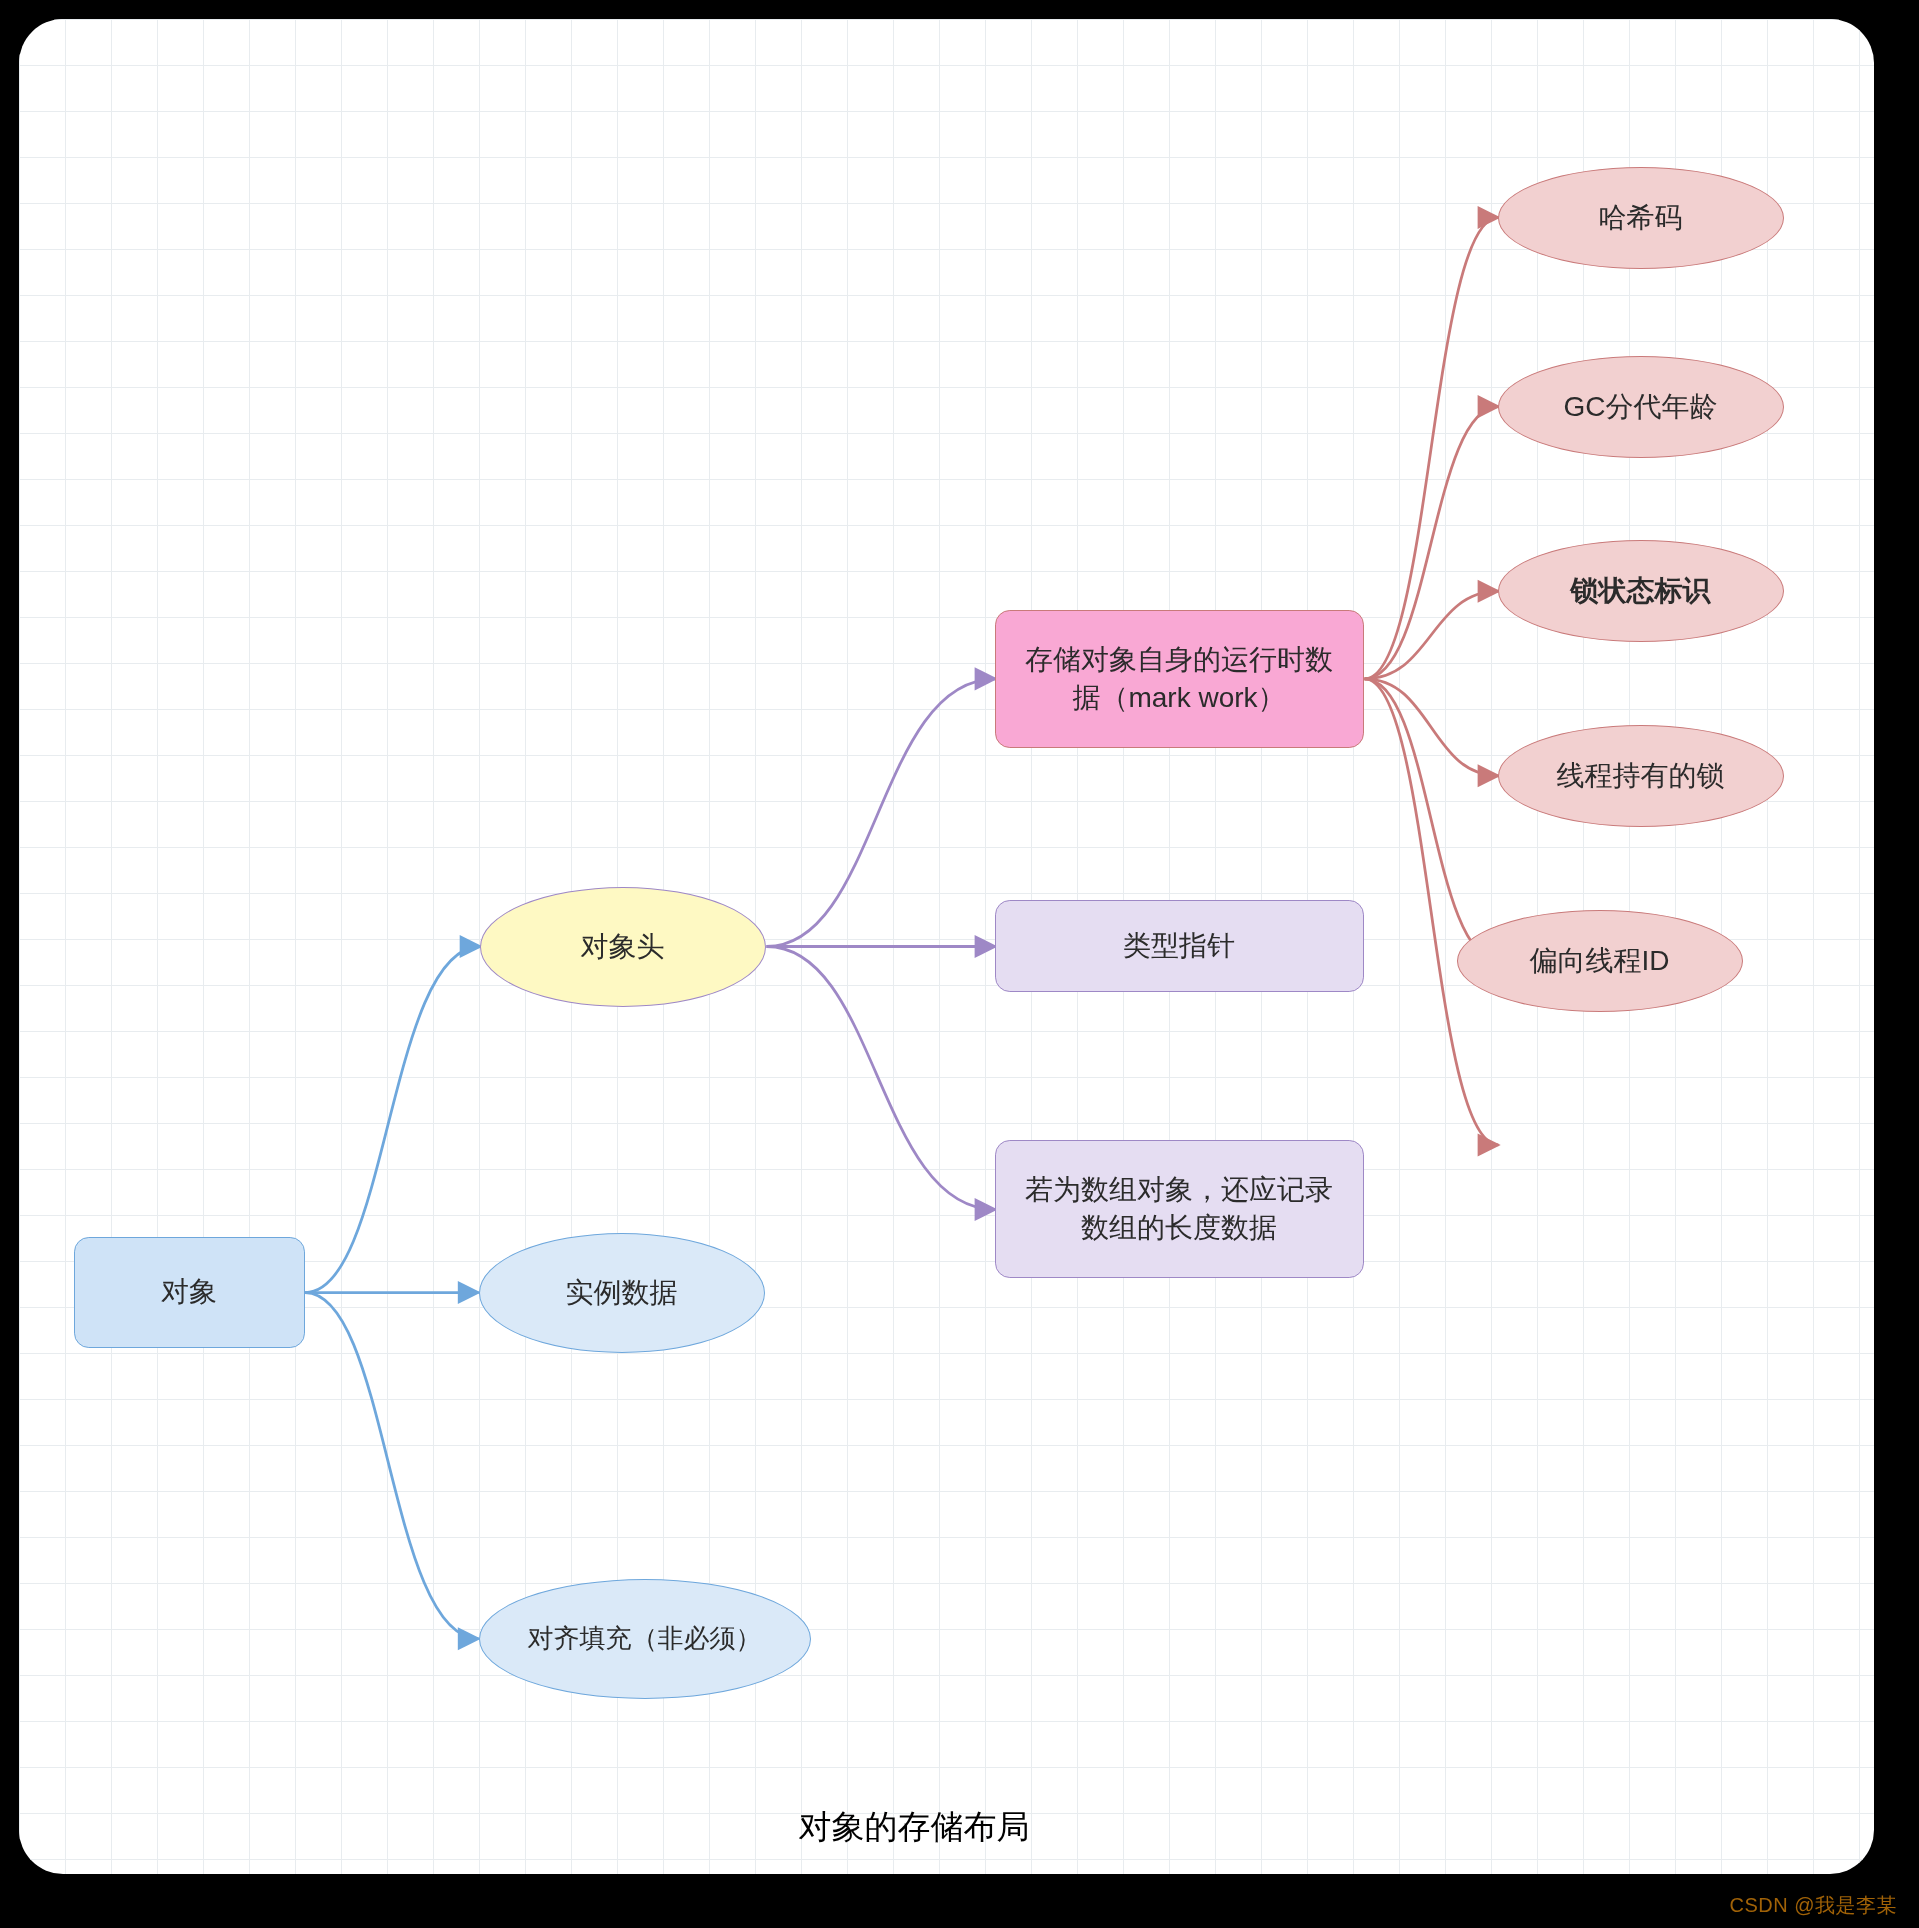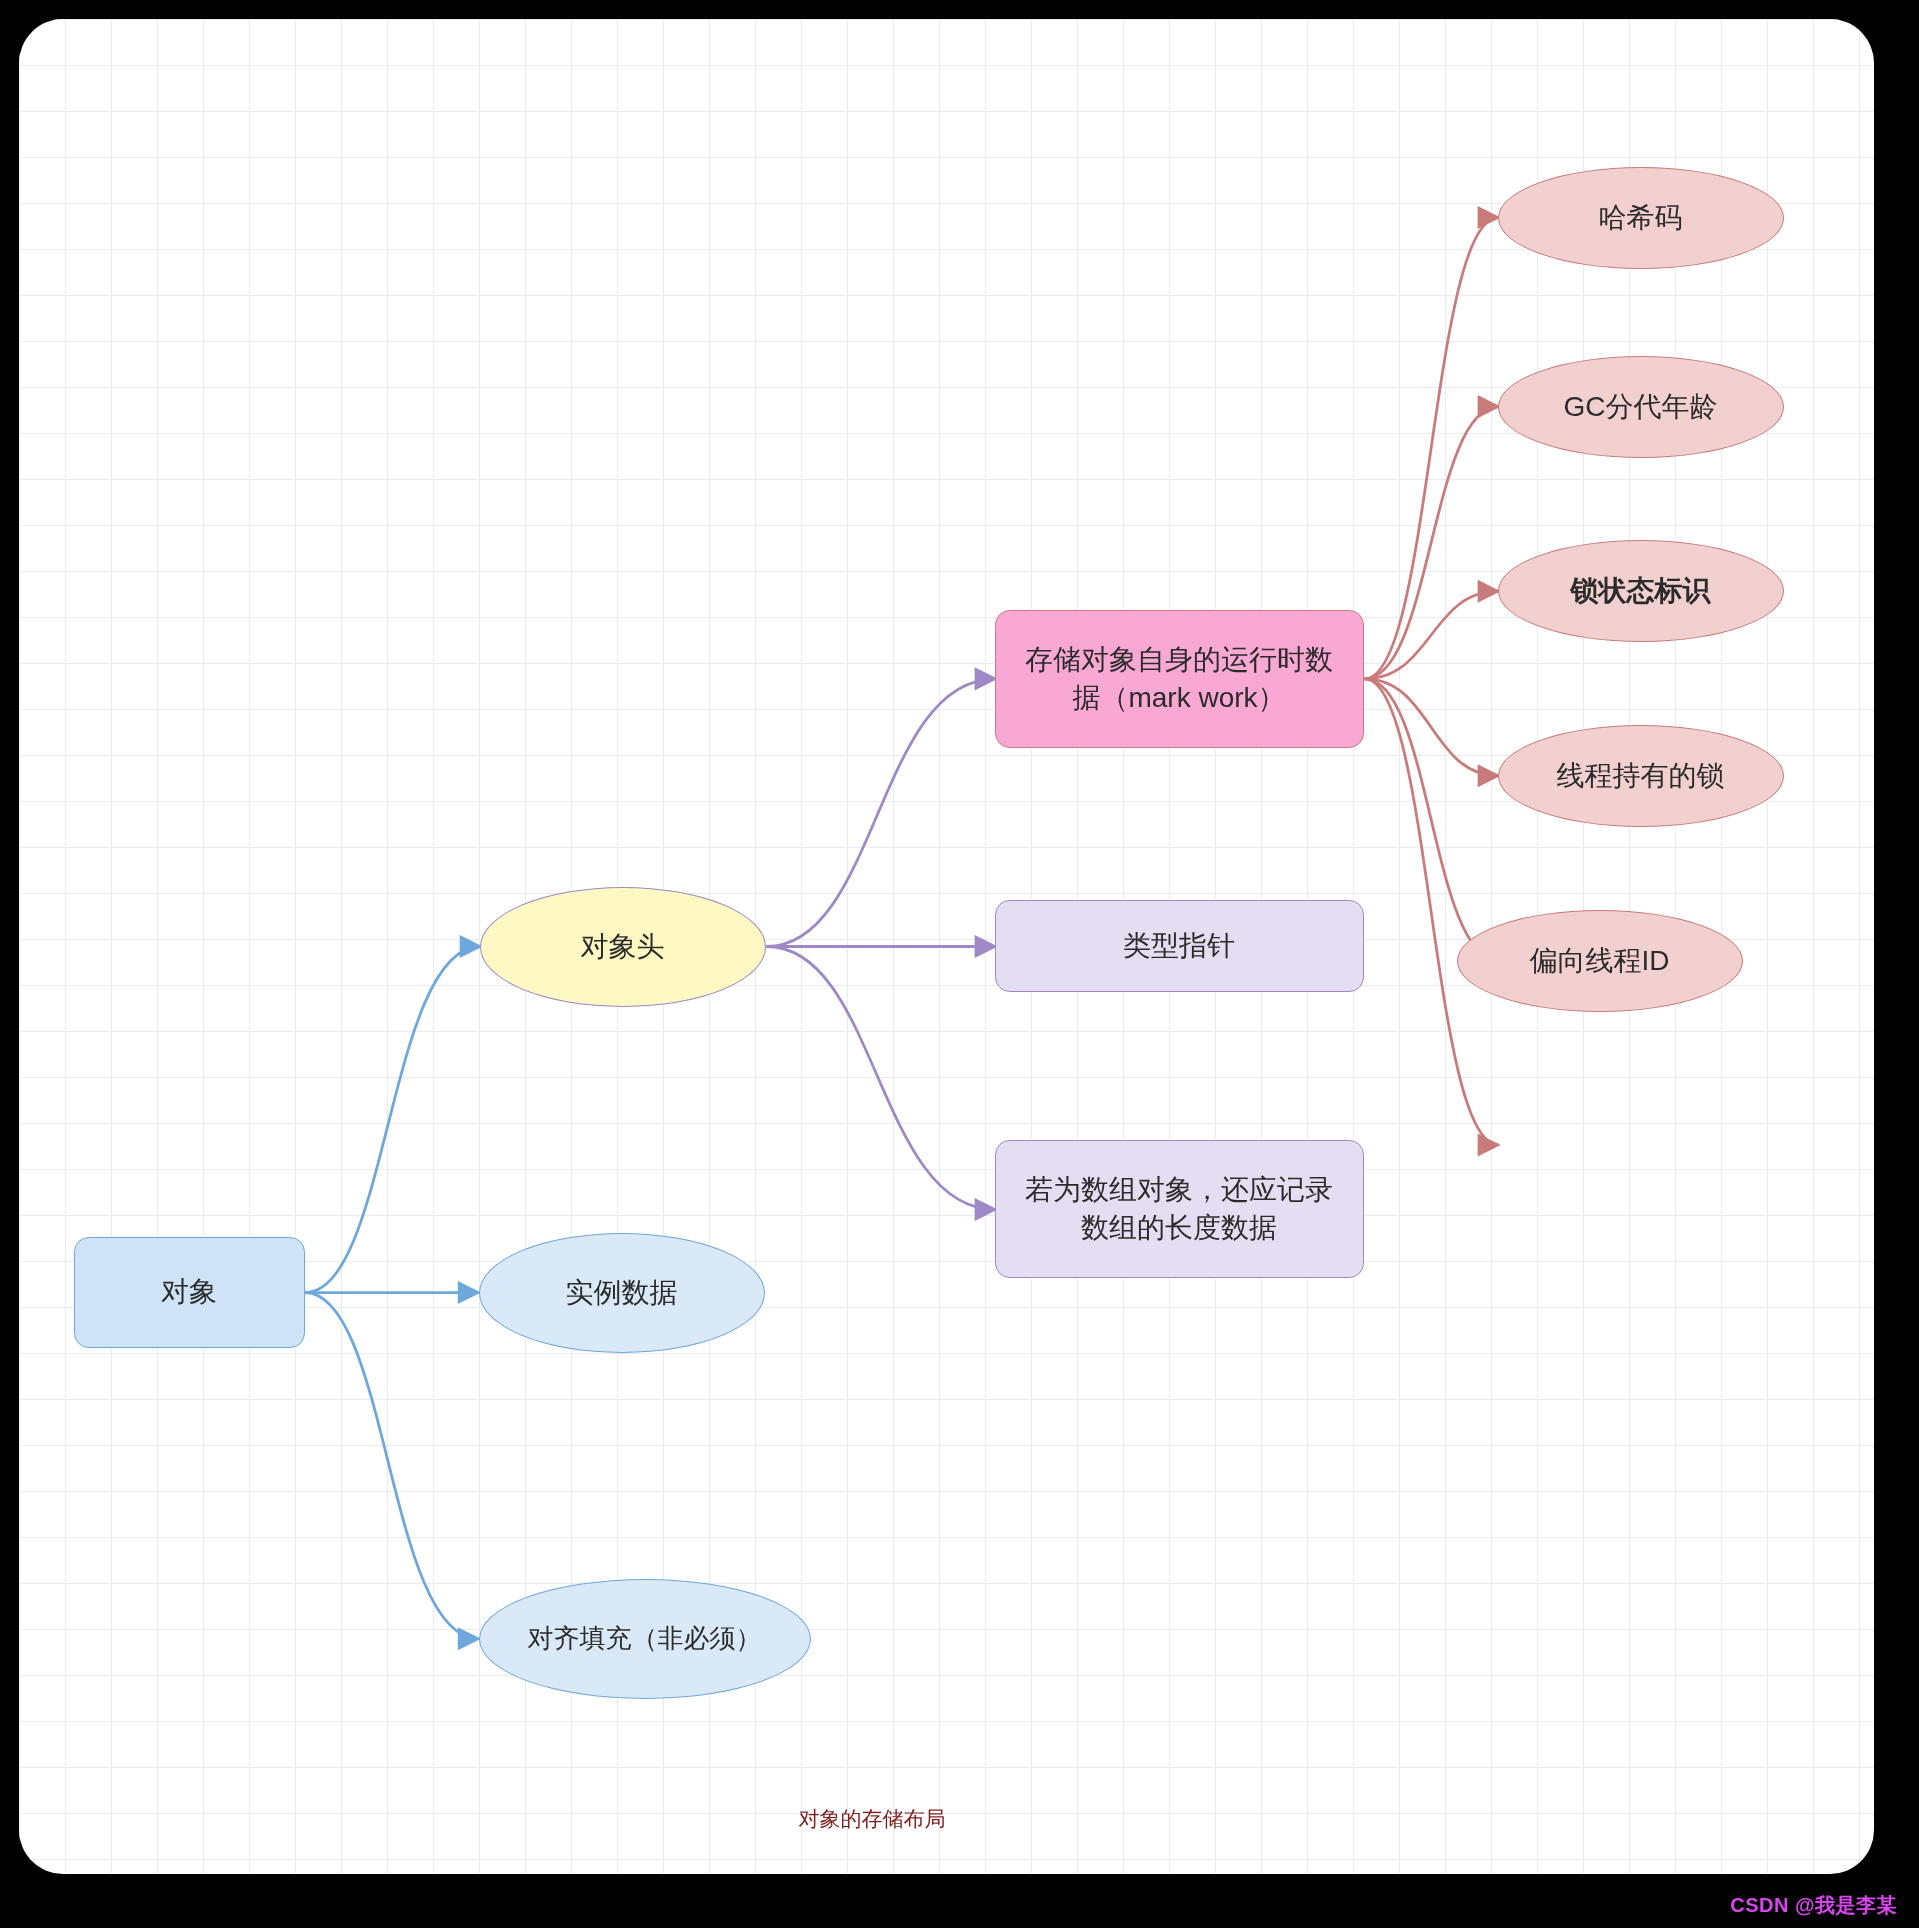--- a/index.html
+++ b/index.html
@@ -72,31 +72,30 @@
     border: 1.8px solid #c97a7a;
     border-radius: 14.8px;
   }
   .ell-pink {
     background: #f2d0d0;
     border: 1.8px solid #c97a7a;
     border-radius: 50%;
   }
   .caption {
     position: absolute;
-    font-size: 21px;
-    color: #7f1d1d;
+    font-size: 33px;
+    color: #000000;
   }
   .watermark {
     position: absolute;
     right: 22px;
     bottom: 9.2px;
     font-size: 20px;
-    color: #d946ef;
+    color: #a16207;
     letter-spacing: 0.5px;
-    font-weight: bold;
   }
 </style>
 </head>
 <body>
 
 <div class="frame">
   <div class="grid"></div>
 
   <svg class="svg-layer" viewBox="0 0 2010 2010">
     <defs>

